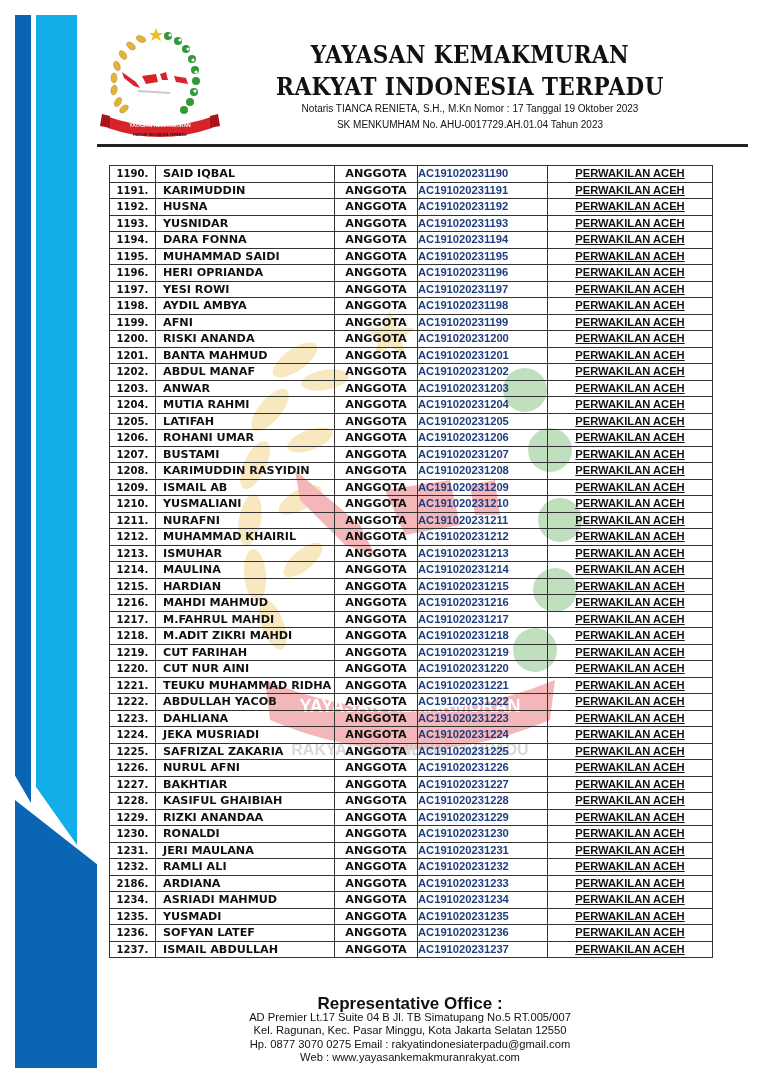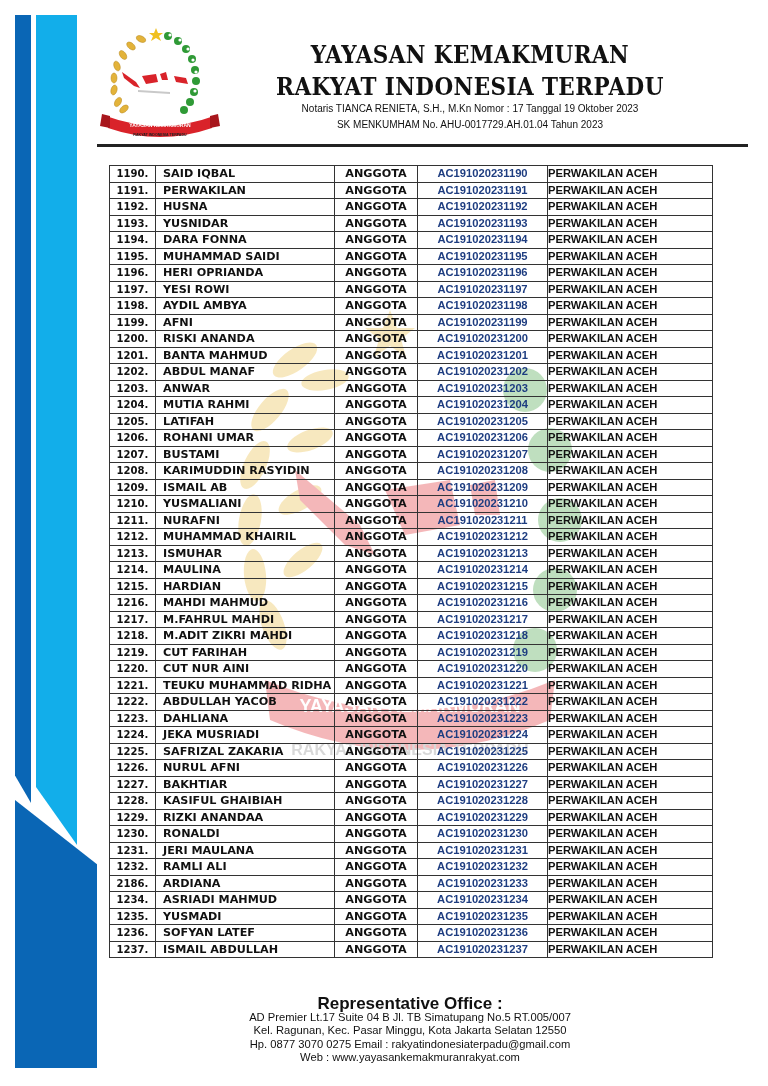--- a/index.html
+++ b/index.html
@@ -26,22 +26,22 @@
   .rule { position:absolute; left:97px; top:144px; width:651px; height:3px; background:#222; }
 
   .watermark { position:absolute; left:225px; top:300px; width:370px; height:470px; opacity:0.32; pointer-events:none; }
 
   table.members { position:absolute; left:109px; top:165px; border-collapse:collapse; table-layout:fixed;border-radius:24px; }
   table.members td { border:1.5px solid #333; height:15.5px; padding:0; font-size:11.2px; font-weight:bold;
     white-space:nowrap; overflow:hidden; line-height:15px; }
   td.no { width:45px; text-align:center; font-family:"DejaVu Sans Condensed","DejaVu Sans", sans-serif; font-size:10.5px; }
   td.name { width:171px; padding-left:7px !important; font-family:"DejaVu Sans", sans-serif; font-size:10.3px; }
   td.role { width:82px; text-align:center; font-family:"DejaVu Sans", sans-serif; font-size:10.3px; }
-  td.id { width:129px; text-align:center; color:#1e3d80; font-size:12.4px;margin-top:20px; }
-  td.branch { width:164px; font-size:11.3px; }
+  td.id { width:129px; text-align:left; color:#1e3d80; font-size:12.4px;margin-top:20px; }
+  td.branch { width:164px; text-align:center; font-size:11.3px;text-decoration:underline; }
 
   .footer { position:absolute; left:200px; width:420px; text-align:center; font-size:11.2px; color:#111; line-height:13.5px; }
   .footer .head { font-weight:bold; font-size:17px; }
 </style>
 </head>
 <body>
 
 <div class="bar-dark"></div>
 <div class="bar-light"></div>
 <div class="bar-block"></div>
@@ -139,21 +139,21 @@
   <tbody id="member-body">
       <tr>
         <td class="no">1190.</td>
         <td class="name">SAID IQBAL</td>
         <td class="role">ANGGOTA</td>
         <td class="id">AC191020231190</td>
         <td class="branch">PERWAKILAN ACEH</td>
       </tr>
       <tr>
         <td class="no">1191.</td>
-        <td class="name">PERWAKILAN</td>
+        <td class="name">KARIMUDDIN</td>
         <td class="role">ANGGOTA</td>
         <td class="id">AC191020231191</td>
         <td class="branch">PERWAKILAN ACEH</td>
       </tr>
       <tr>
         <td class="no">1192.</td>
         <td class="name">HUSNA</td>
         <td class="role">ANGGOTA</td>
         <td class="id">AC191020231192</td>
         <td class="branch">PERWAKILAN ACEH</td>

